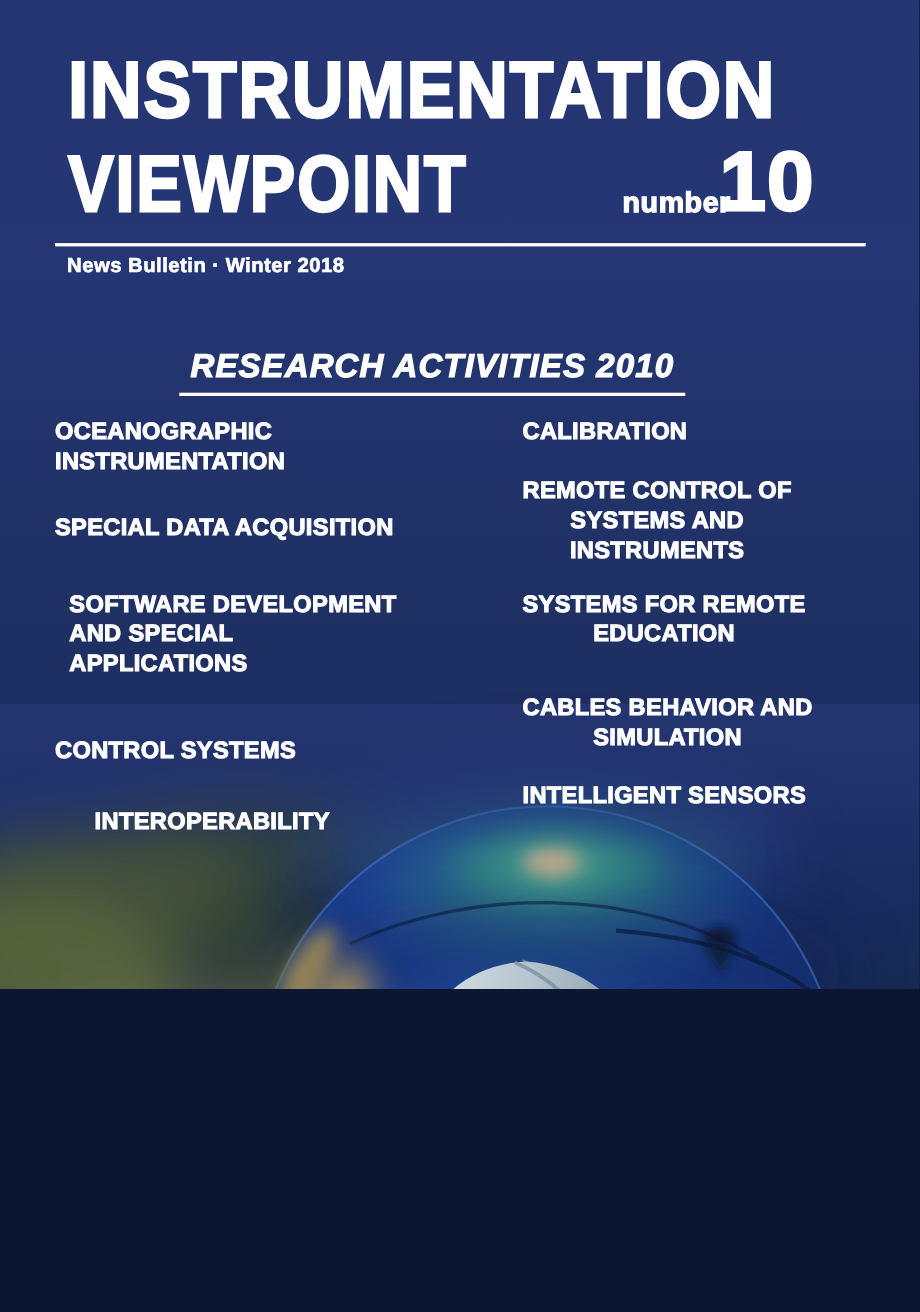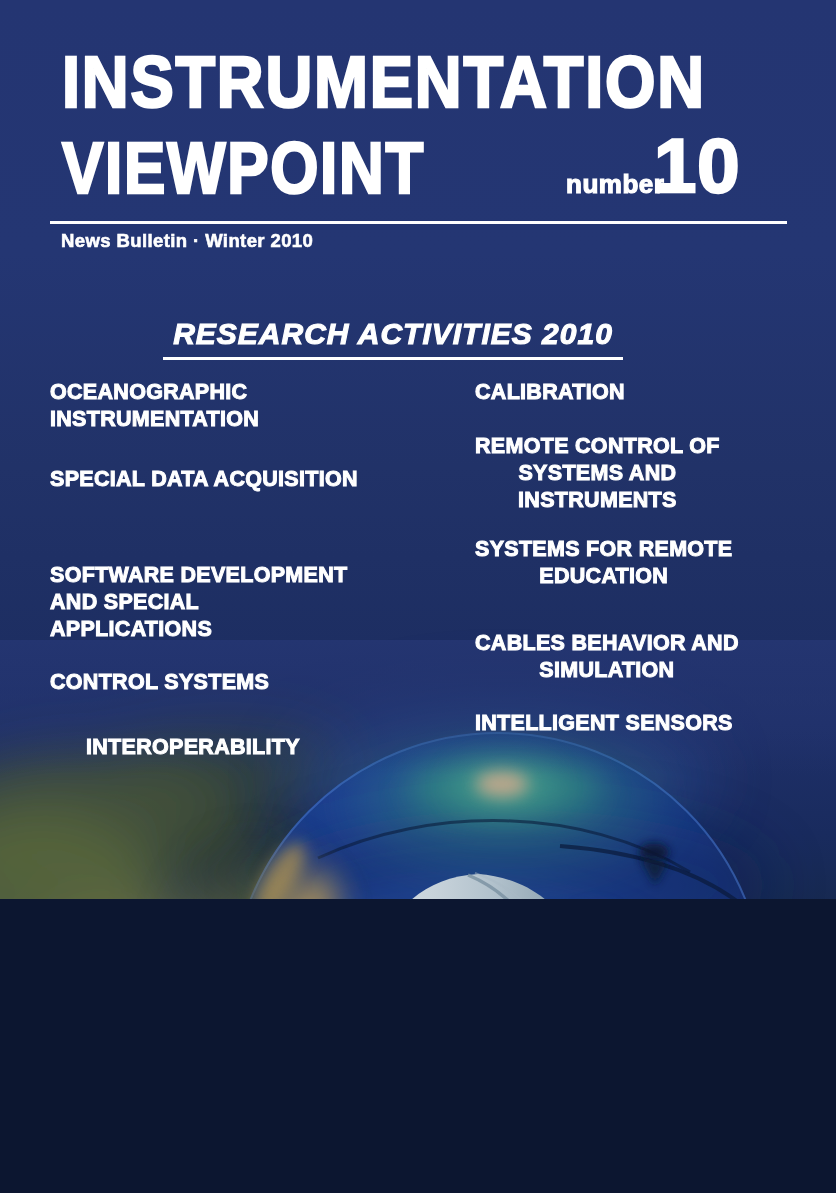--- a/index.html
+++ b/index.html
@@ -37,21 +37,21 @@
     -webkit-text-stroke:1.1px #fff;letter-spacing:1px;
     padding:0 10px 6px 10px;border-bottom:3px solid #fff;white-space:nowrap;
   }
   
   .topic{
     position:absolute;color:#fff;font-weight:900;font-size:21.5px;line-height:27px;
     -webkit-text-stroke:1px #fff;letter-spacing:.3px;white-space:pre-line;
   }
   .col-left{left:50px;}
   .col-right{left:475px;text-align:center;}
-  .t-l0{top:379px;} .t-l1{top:466px;} .t-l2{top:562px;} .t-l3{top:669px;} .t-l4{top:734px;padding-left:36px;}
+  .t-l0{top:379px;} .t-l1{top:466px;} .t-l2{top:536px;margin-left:13px;} .t-l3{top:669px;} .t-l4{top:734px;padding-left:36px;}
   .t-r0{top:379px;} .t-r1{top:433px;} .t-r2{top:536px;} .t-r3{top:630px;} .t-r4{top:710px;}
   
   .photo-svg{left:0;top:0;width:836px;height:1193px;}
   
   .sarti-logo{left:518px;top:1106px;width:152px;height:54px;}
   .upc-logo{left:699px;top:1103px;width:64px;height:64px;}
 </style>
 </head>
 <body>
 
@@ -221,21 +221,21 @@
     <rect x="0" y="640" width="836" height="135" fill="url(#topBlend)"></rect>
     <ellipse cx="418" cy="1205" rx="520" ry="62" fill="#05101c" opacity="0.35" filter="url(#b28)"></ellipse>
   </svg>
 
   <header>
     <div class="abs title-line title-1">INSTRUMENTATION</div>
     <div class="abs title-line title-2">VIEWPOINT</div>
     <div class="abs number-label">number</div>
     <div class="abs issue-number">10</div>
     <div class="abs mast-rule"></div>
-    <div class="abs tagline">News Bulletin · Winter 2010</div>
+    <div class="abs tagline">News Bulletin · Winter 2018</div>
   </header>
 
   <section>
     <div class="abs research-heading-wrap">
       <span class="research-heading">RESEARCH ACTIVITIES 2010</span>
     </div>
 
     <div class="topic col-left  t-l0">OCEANOGRAPHIC
 INSTRUMENTATION</div>
     <div class="topic col-left  t-l1">SPECIAL DATA ACQUISITION</div>

